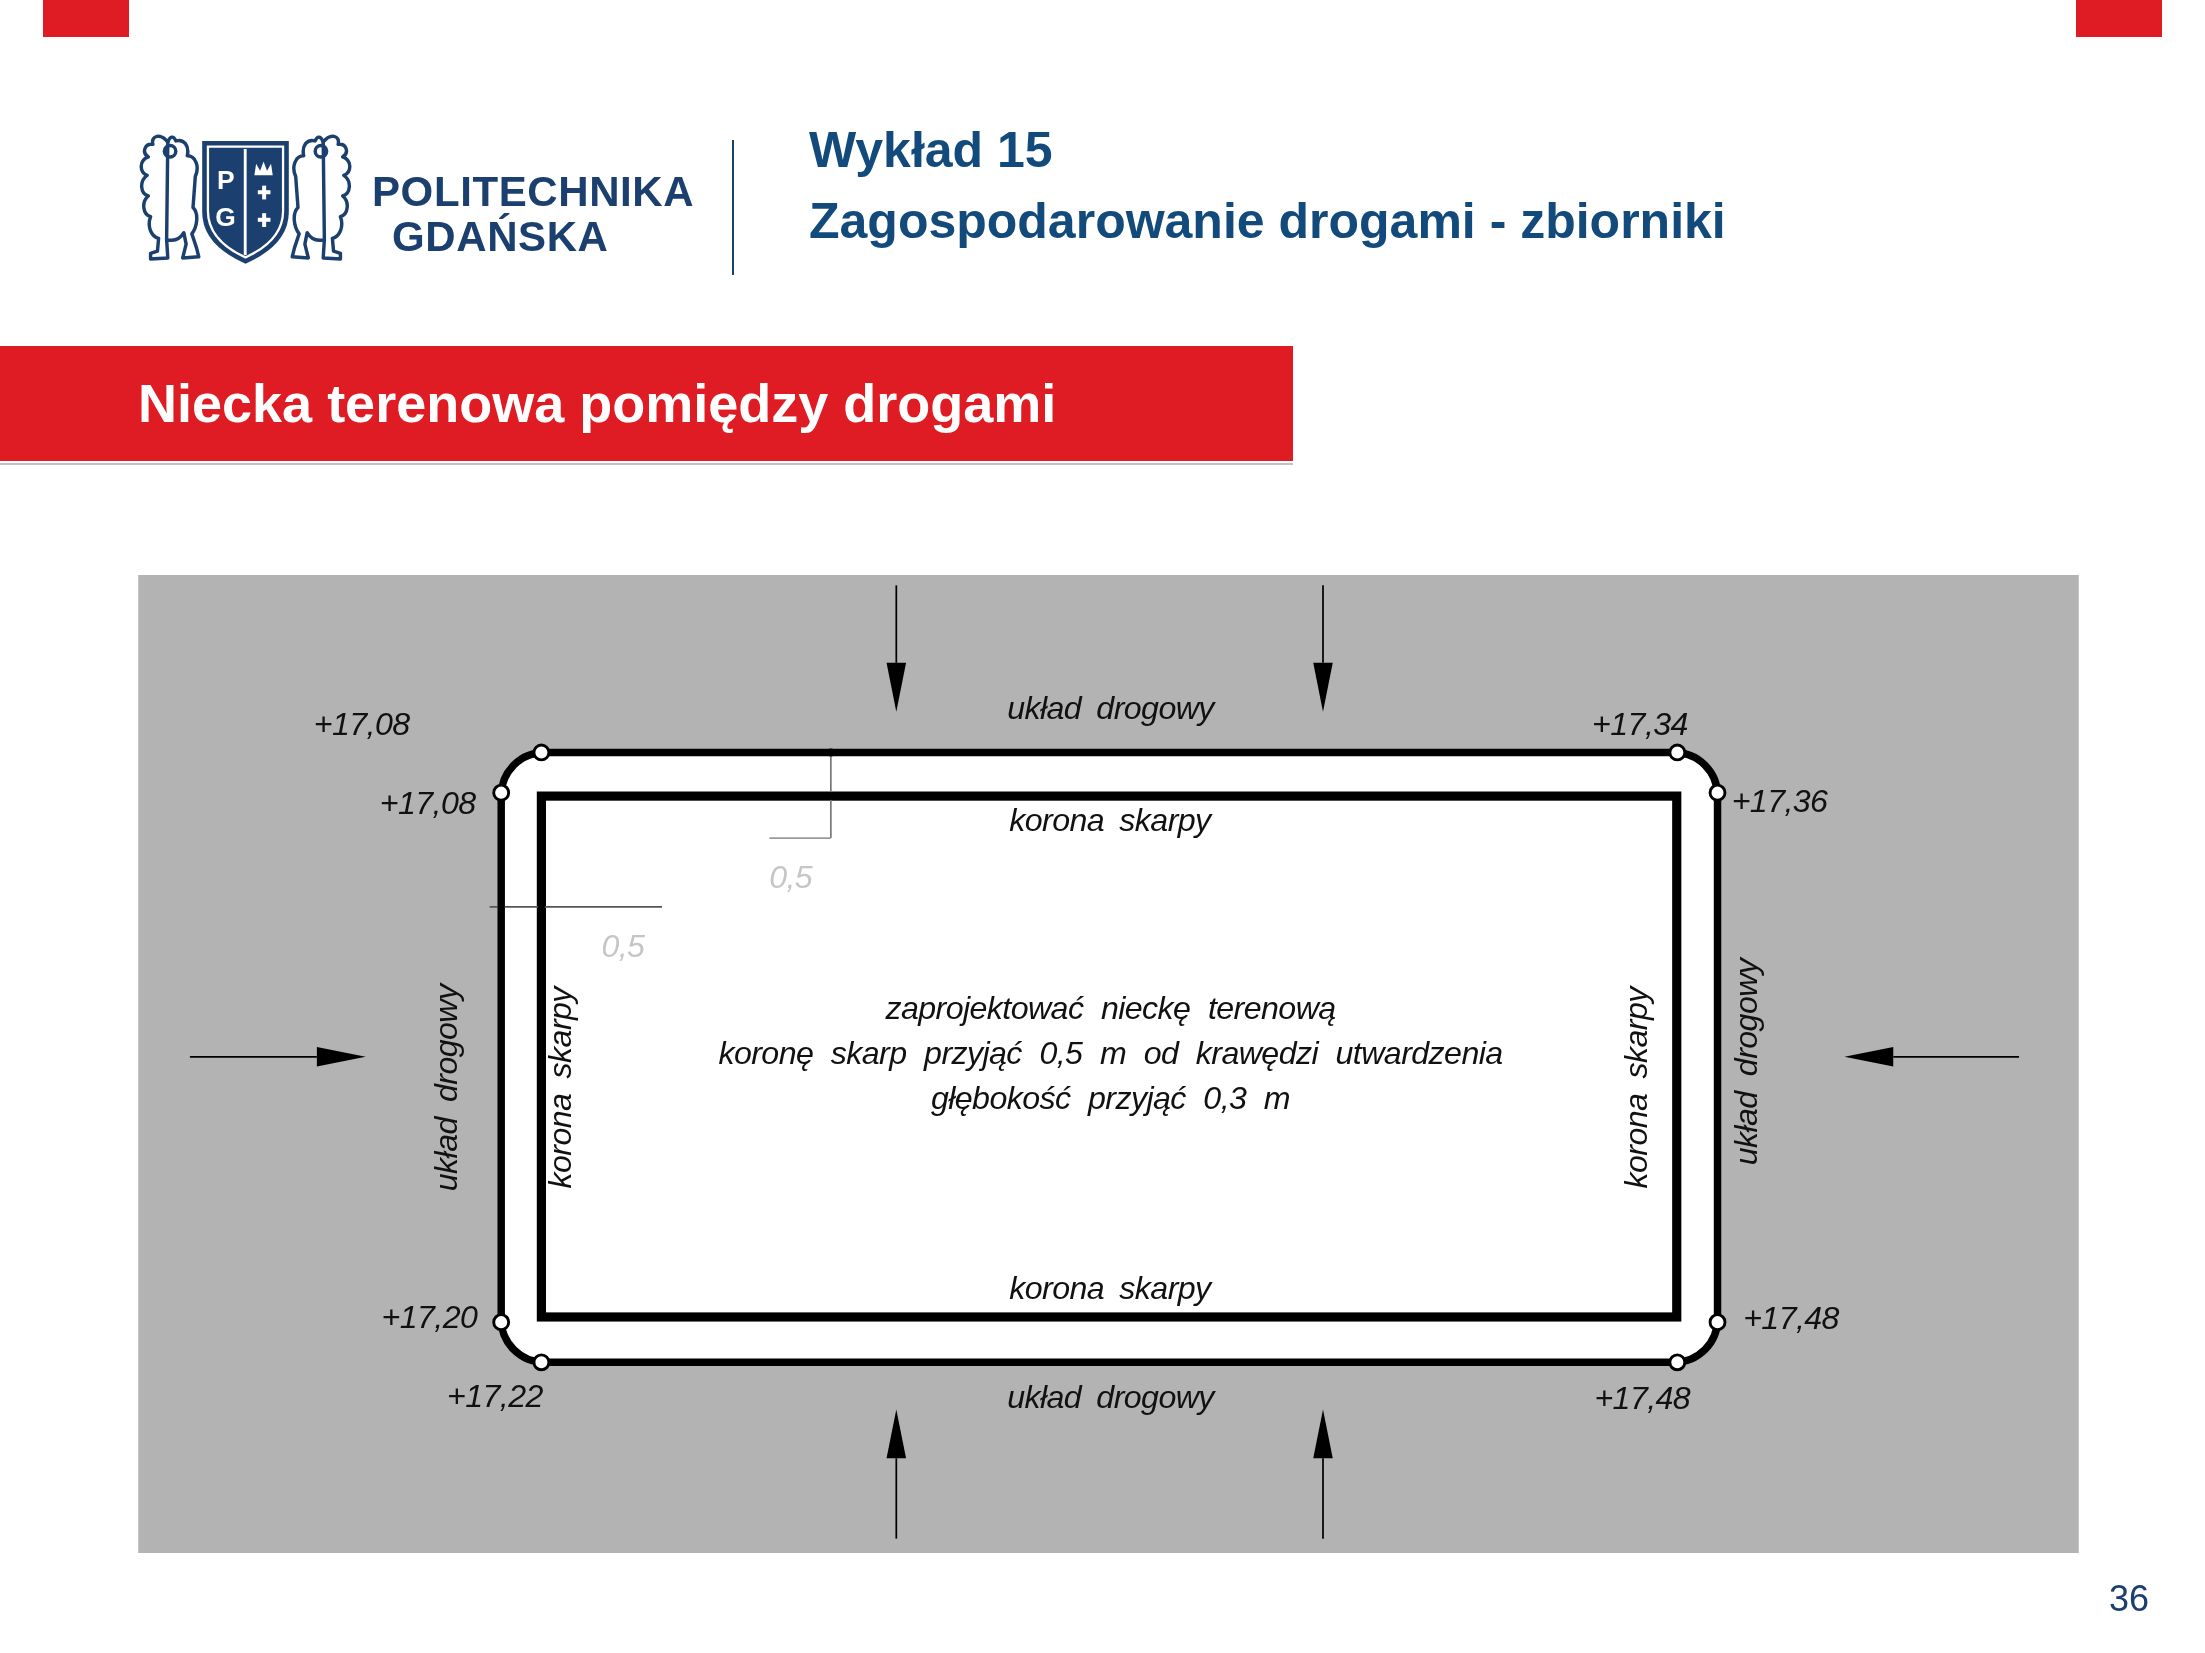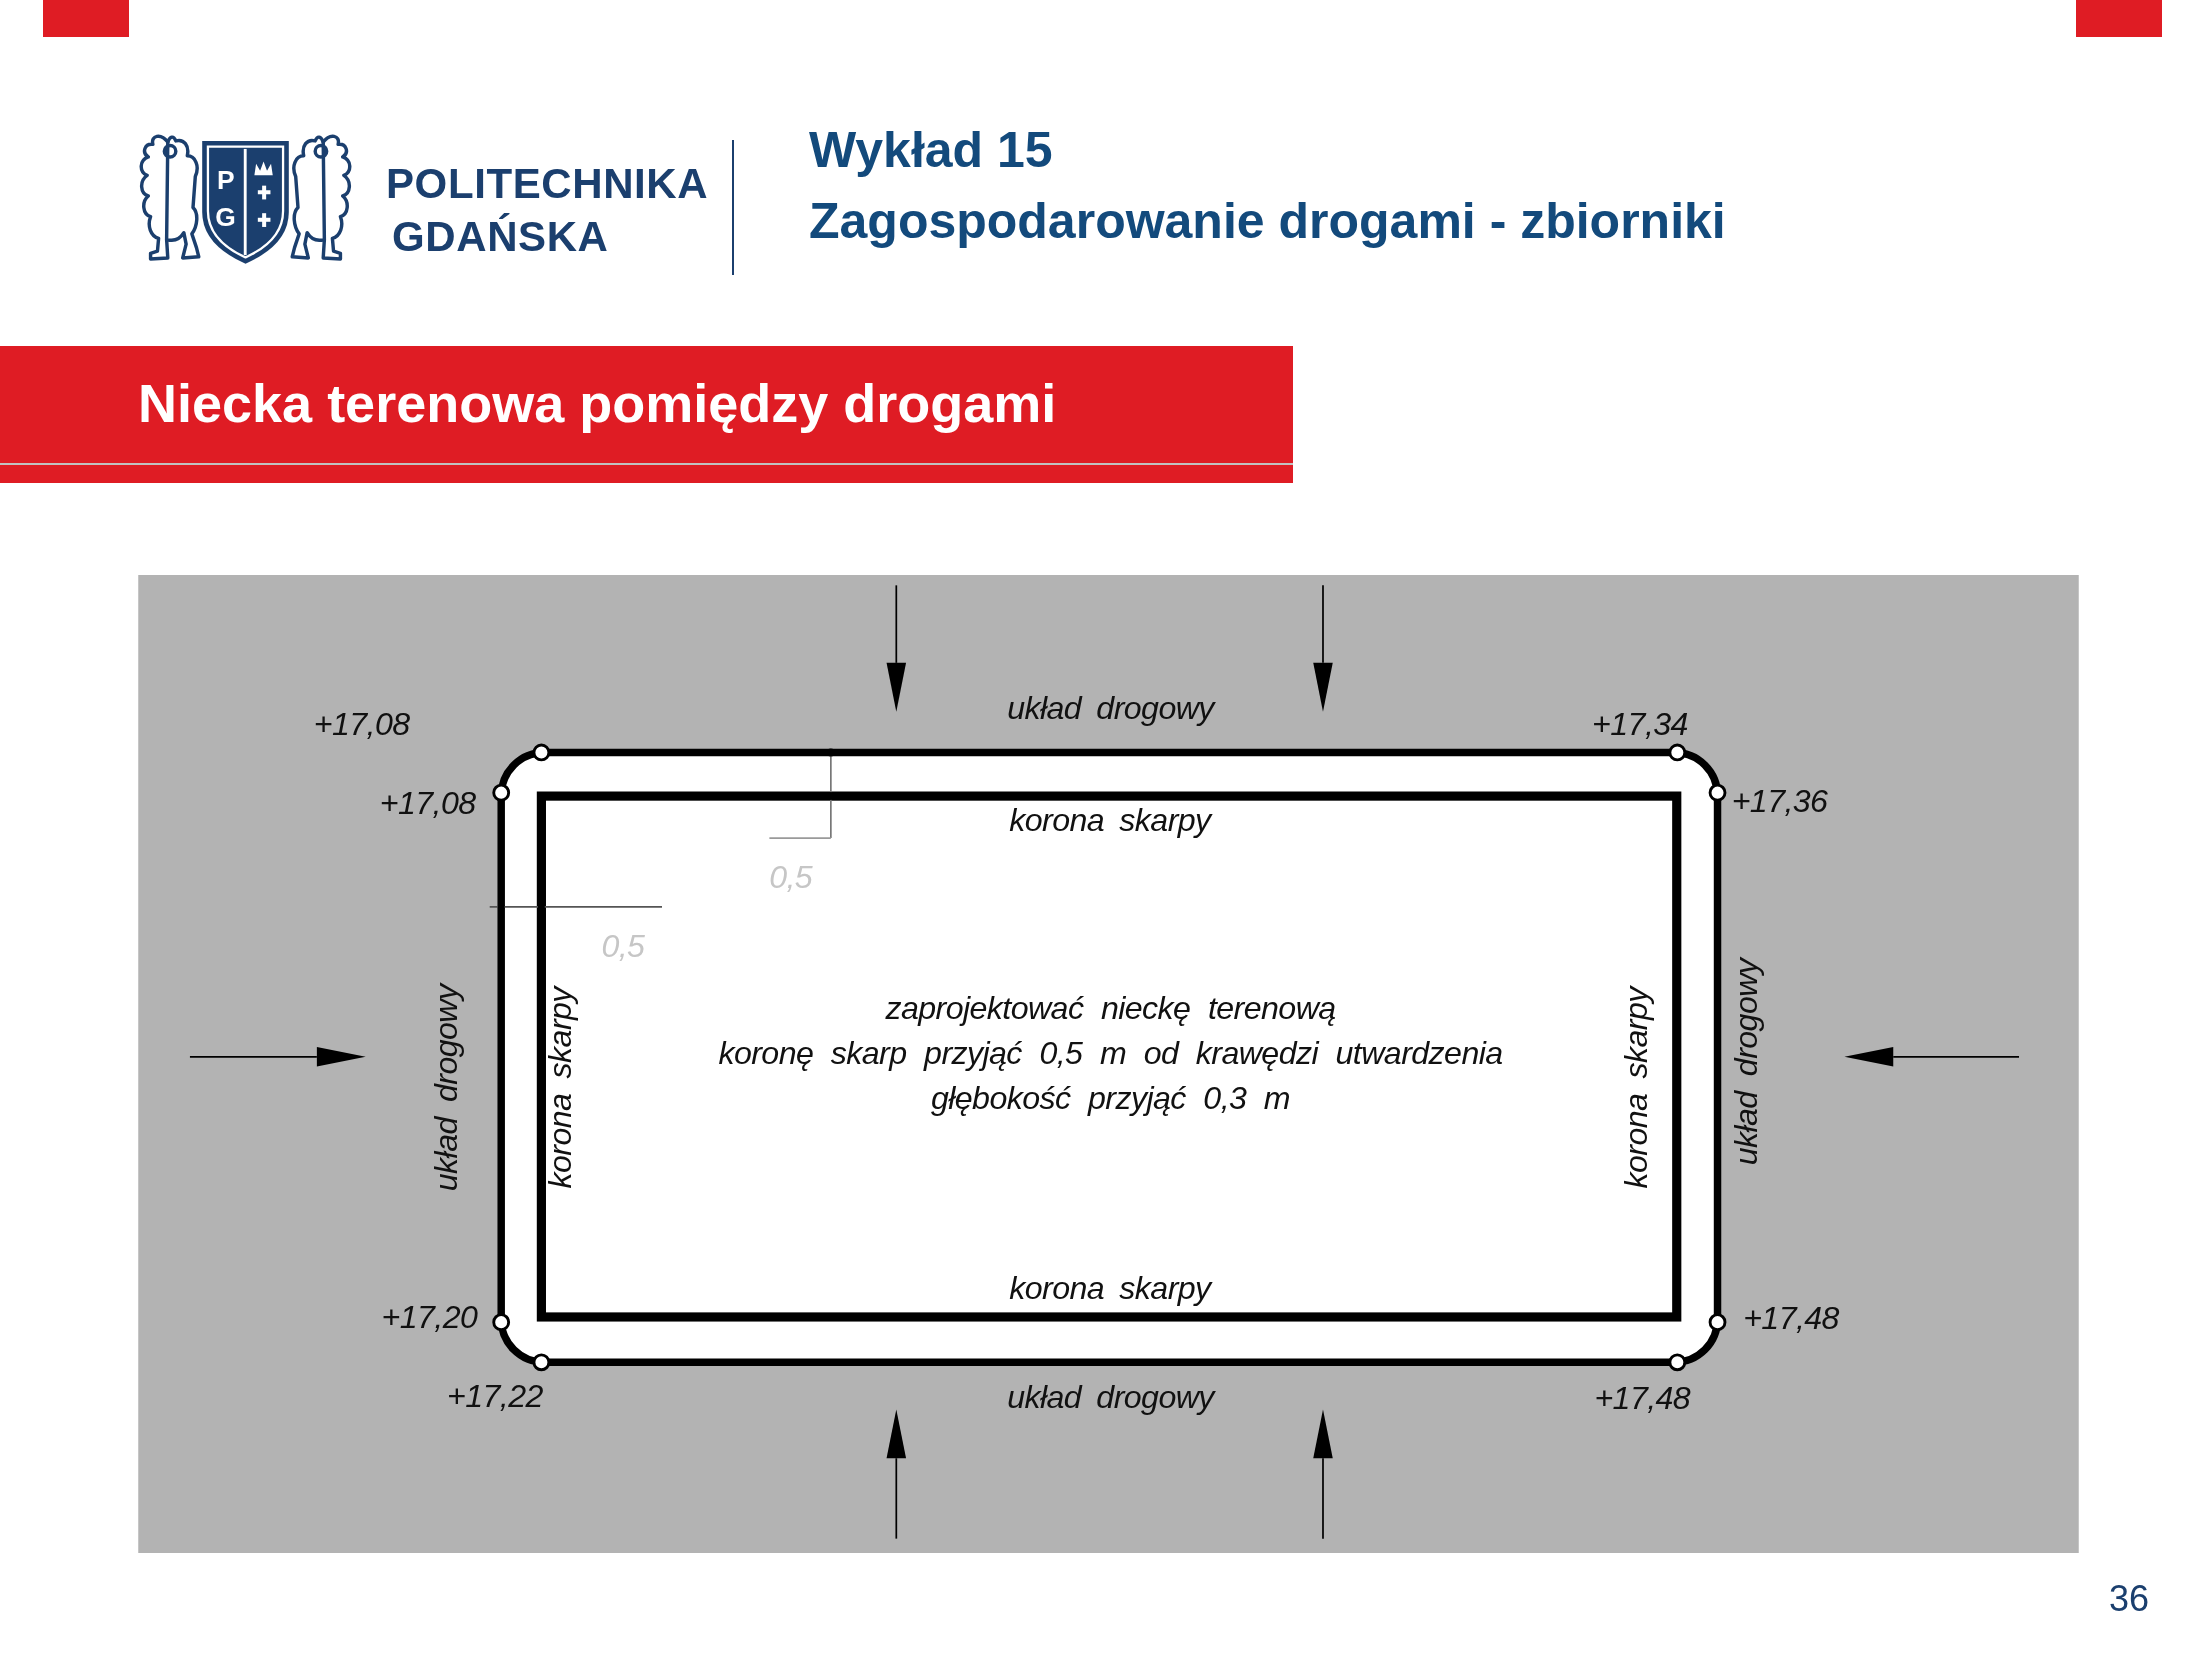--- a/index.html
+++ b/index.html
@@ -9,21 +9,21 @@
   }
   .abs{position:absolute;}
   
   .corner-accent{position:absolute;top:0;width:86px;height:37px;background:#df1c24;}
   
   .uni-name{position:absolute;left:372px;font-weight:bold;color:#1b3f6e;
     font-size:42px;letter-spacing:0.6px;line-height:42px;}
   .divider{position:absolute;left:732px;top:140px;width:2.3px;height:135px;background:#1b3f6e;}
   .lecture{position:absolute;left:809px;font-weight:bold;color:#134a7c;font-size:50px;line-height:39px;}
   
-  .banner{position:absolute;left:0;top:346px;width:1293px;height:137px;background:#df1c24;}
+  .banner{position:absolute;left:0;top:346px;width:1293px;height:115px;background:#df1c24;}
   .banner-title{position:absolute;left:138px;top:0;height:115px;line-height:115px;
     color:#ffffff;font-size:54px;font-weight:bold;white-space:nowrap;}
   .banner-underline{position:absolute;left:0;top:463px;width:1293px;height:1.7px;background:#c2c2c2;}
   
   .page-num{position:absolute;left:2109px;top:1578px;font-size:36px;color:#1b3f6e;}
   
   text{font-family:"Liberation Sans",sans-serif;}
   .lbl{font-style:italic;font-size:56px;fill:#111111;word-spacing:12px;letter-spacing:-1px;}
   .note{font-style:italic;font-size:56px;fill:#111111;word-spacing:16px;letter-spacing:-1px;}
   .dim{font-style:italic;font-size:56px;fill:#c6c6c6;letter-spacing:-1px;}
@@ -55,21 +55,21 @@
     <polygon fill="#ffffff" points="213,86 216,66 223,78 229,62 235,78 242,66 245,86"></polygon>
     <g fill="#ffffff">
       <rect x="219" y="112" width="22" height="7"></rect>
         <rect x="226.5" y="104" width="7" height="24"></rect>
       <rect x="219" y="160" width="22" height="7"></rect>
         <rect x="226.5" y="152" width="7" height="24"></rect>
     </g>
   </g>
 </svg>
 
-<div class="uni-name" style="top:163px;margin-left:14px;">POLITECHNIKA</div>
+<div class="uni-name" style="top:171px;">POLITECHNIKA</div>
 <div class="uni-name" style="top:216px;margin-left:20px;">GDAŃSKA</div>
 
 <div class="divider"></div>
 
 <div class="lecture" style="top:131px;">Wykład 15</div>
 <div class="lecture" style="top:202px;">Zagospodarowanie drogami - zbiorniki</div>
 
 <div class="banner">
   <div class="banner-title">Niecka terenowa pomiędzy drogami</div>
 </div>

